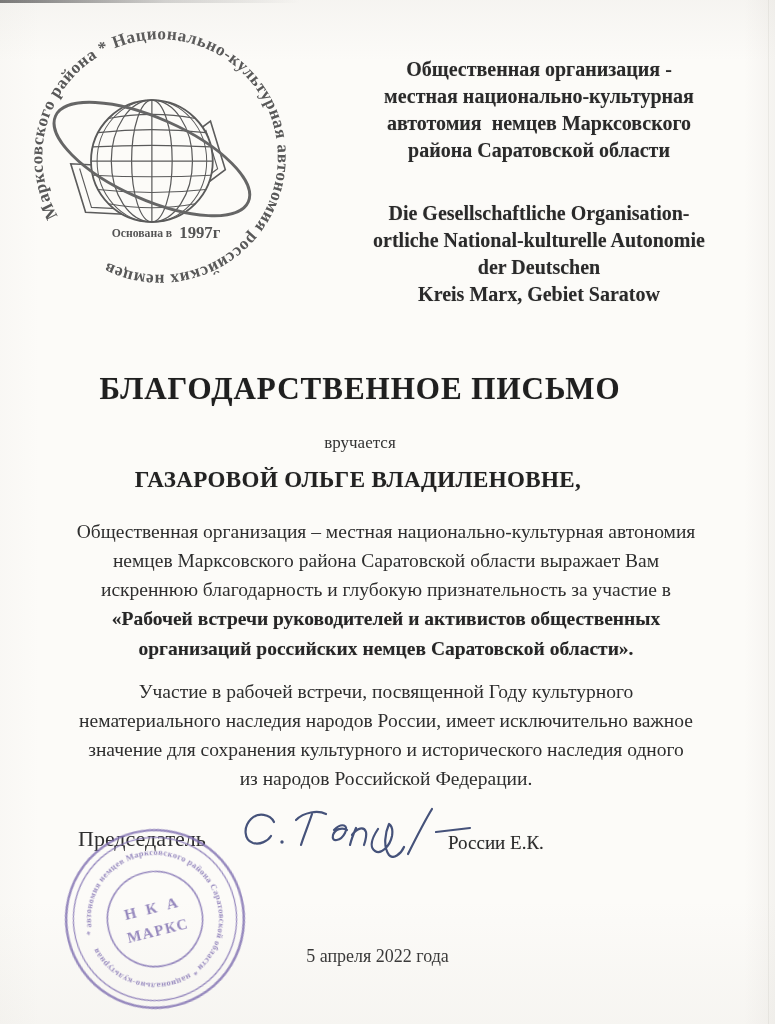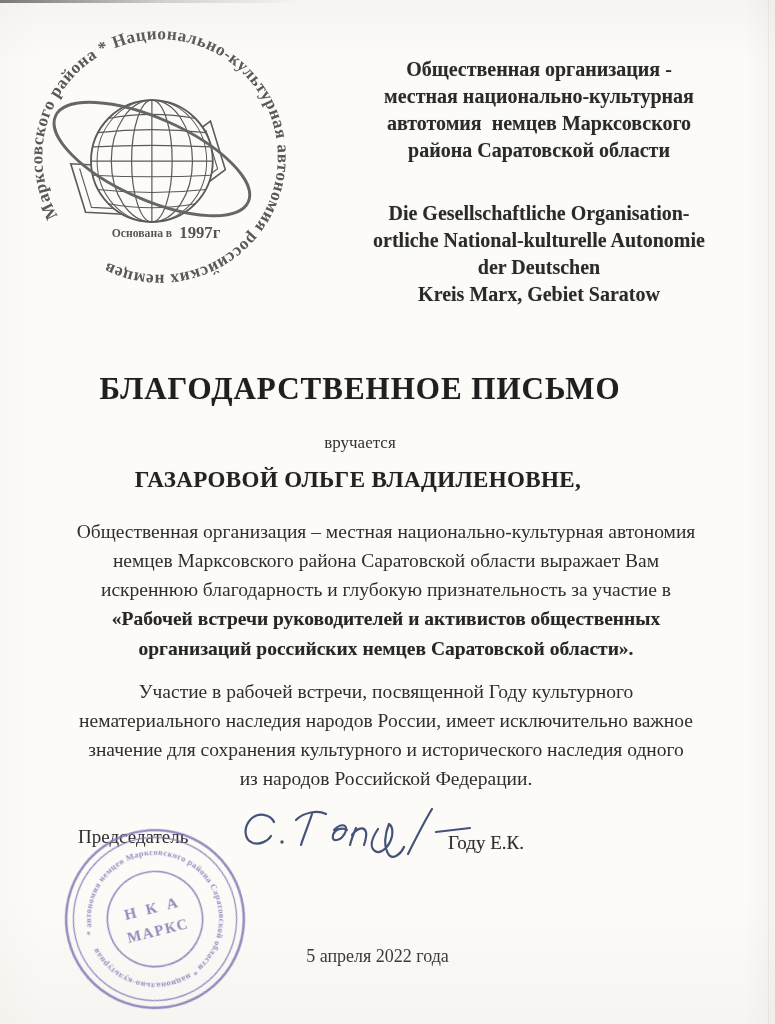--- a/index.html
+++ b/index.html
@@ -64,21 +64,21 @@
     font-size:19.5px;color:#2e2e2e;
   }
   .para .line{line-height:29px;}
   .para1{top:517px;}
   .para-bold{top:604px;font-weight:bold;color:#262626;}
   .para-bold .line{line-height:29.5px;}
   .para2{top:677px;}
 
   
   .sig-role{
-    position:absolute;left:78px;top:826px;font-size:19px;color:#2e2e2e;z-index:1;
+    position:absolute;left:78px;top:826px;font-size:22px;color:#2e2e2e;z-index:1;
   }
   .sig-script{position:absolute;left:238px;top:802px;width:236px;height:70px;z-index:1;}
   .sig-name{position:absolute;left:448px;top:832px;font-size:19px;color:#2c2c2c;z-index:1;}
 
   
   .stamp{
     position:absolute;left:62px;top:826px;width:186px;height:186px;
     transform:rotate(-14deg);
     opacity:0.82;
     filter:blur(0.4px);
@@ -183,21 +183,21 @@
         <path d="M74,12 C70,24 65,36 63,43"></path>
         <path d="M96,28 C104,20 111,23 107,31 C103,39 93,41 95,33 C97,27 104,25 109,28"></path>
         <path d="M118,26 C115,33 113,39 112,43 M114,33 C119,26 126,24 128,30 C129,34 127,40 126,43"></path>
         <path d="M140,27 C134,36 131,45 137,49 C143,53 152,44 154,34 C155,28 154,24 151,22 C147,31 145,45 151,53 C155,58 163,52 166,45"></path>
         <path d="M170,52 C178,36 186,20 194,7"></path>
         <path d="M198,30 L232,26"></path>
       </g>
     </svg>
   </div>
 
-  <div class="sig-name soft">Году Е.К.</div>
+  <div class="sig-name soft">России Е.К.</div>
 
   <div class="stamp">
     <svg viewBox="0 0 180 180">
       <defs>
         <path id="stampRing" d="M 28 90 A 62 62 0 1 1 152 90 A 62 62 0 1 1 28 90" fill="none"></path>
       </defs>
       <g stroke="#8171b2" fill="none">
         <circle cx="90" cy="90" r="86" stroke-width="2.4"></circle>
         <circle cx="90" cy="90" r="79" stroke-width="1.2"></circle>
         <circle cx="90" cy="90" r="46" stroke-width="1.5"></circle>

